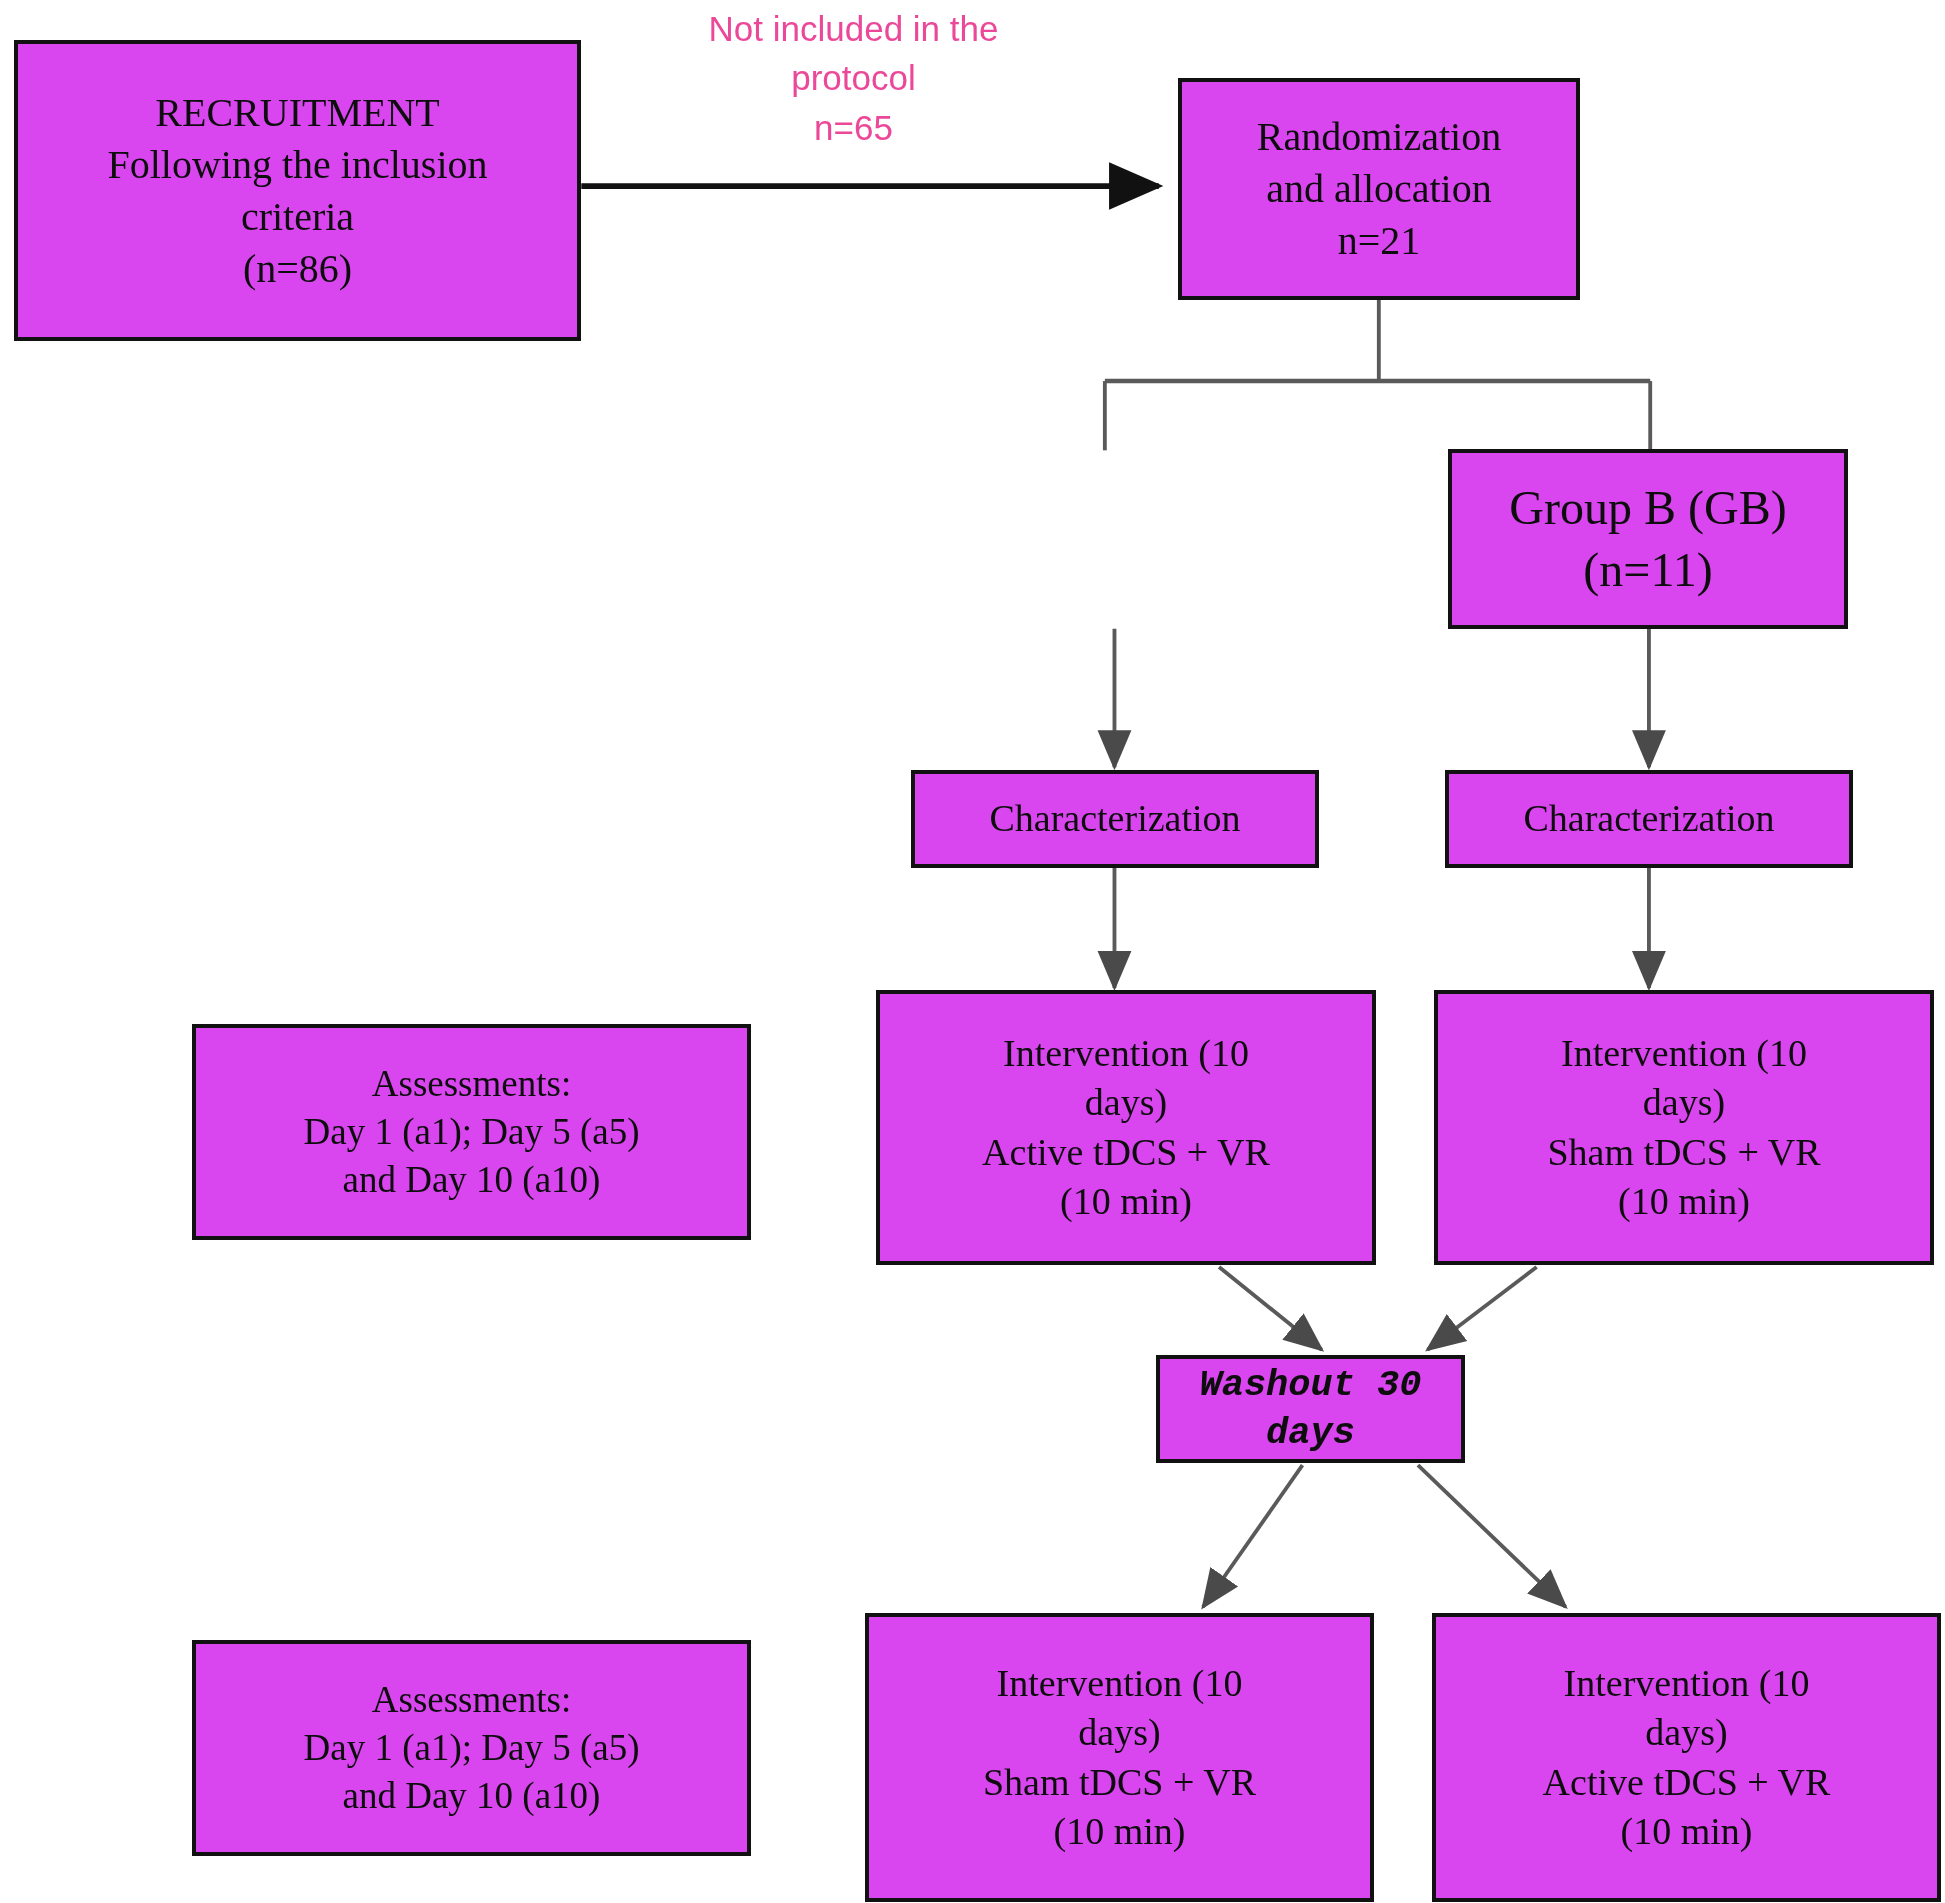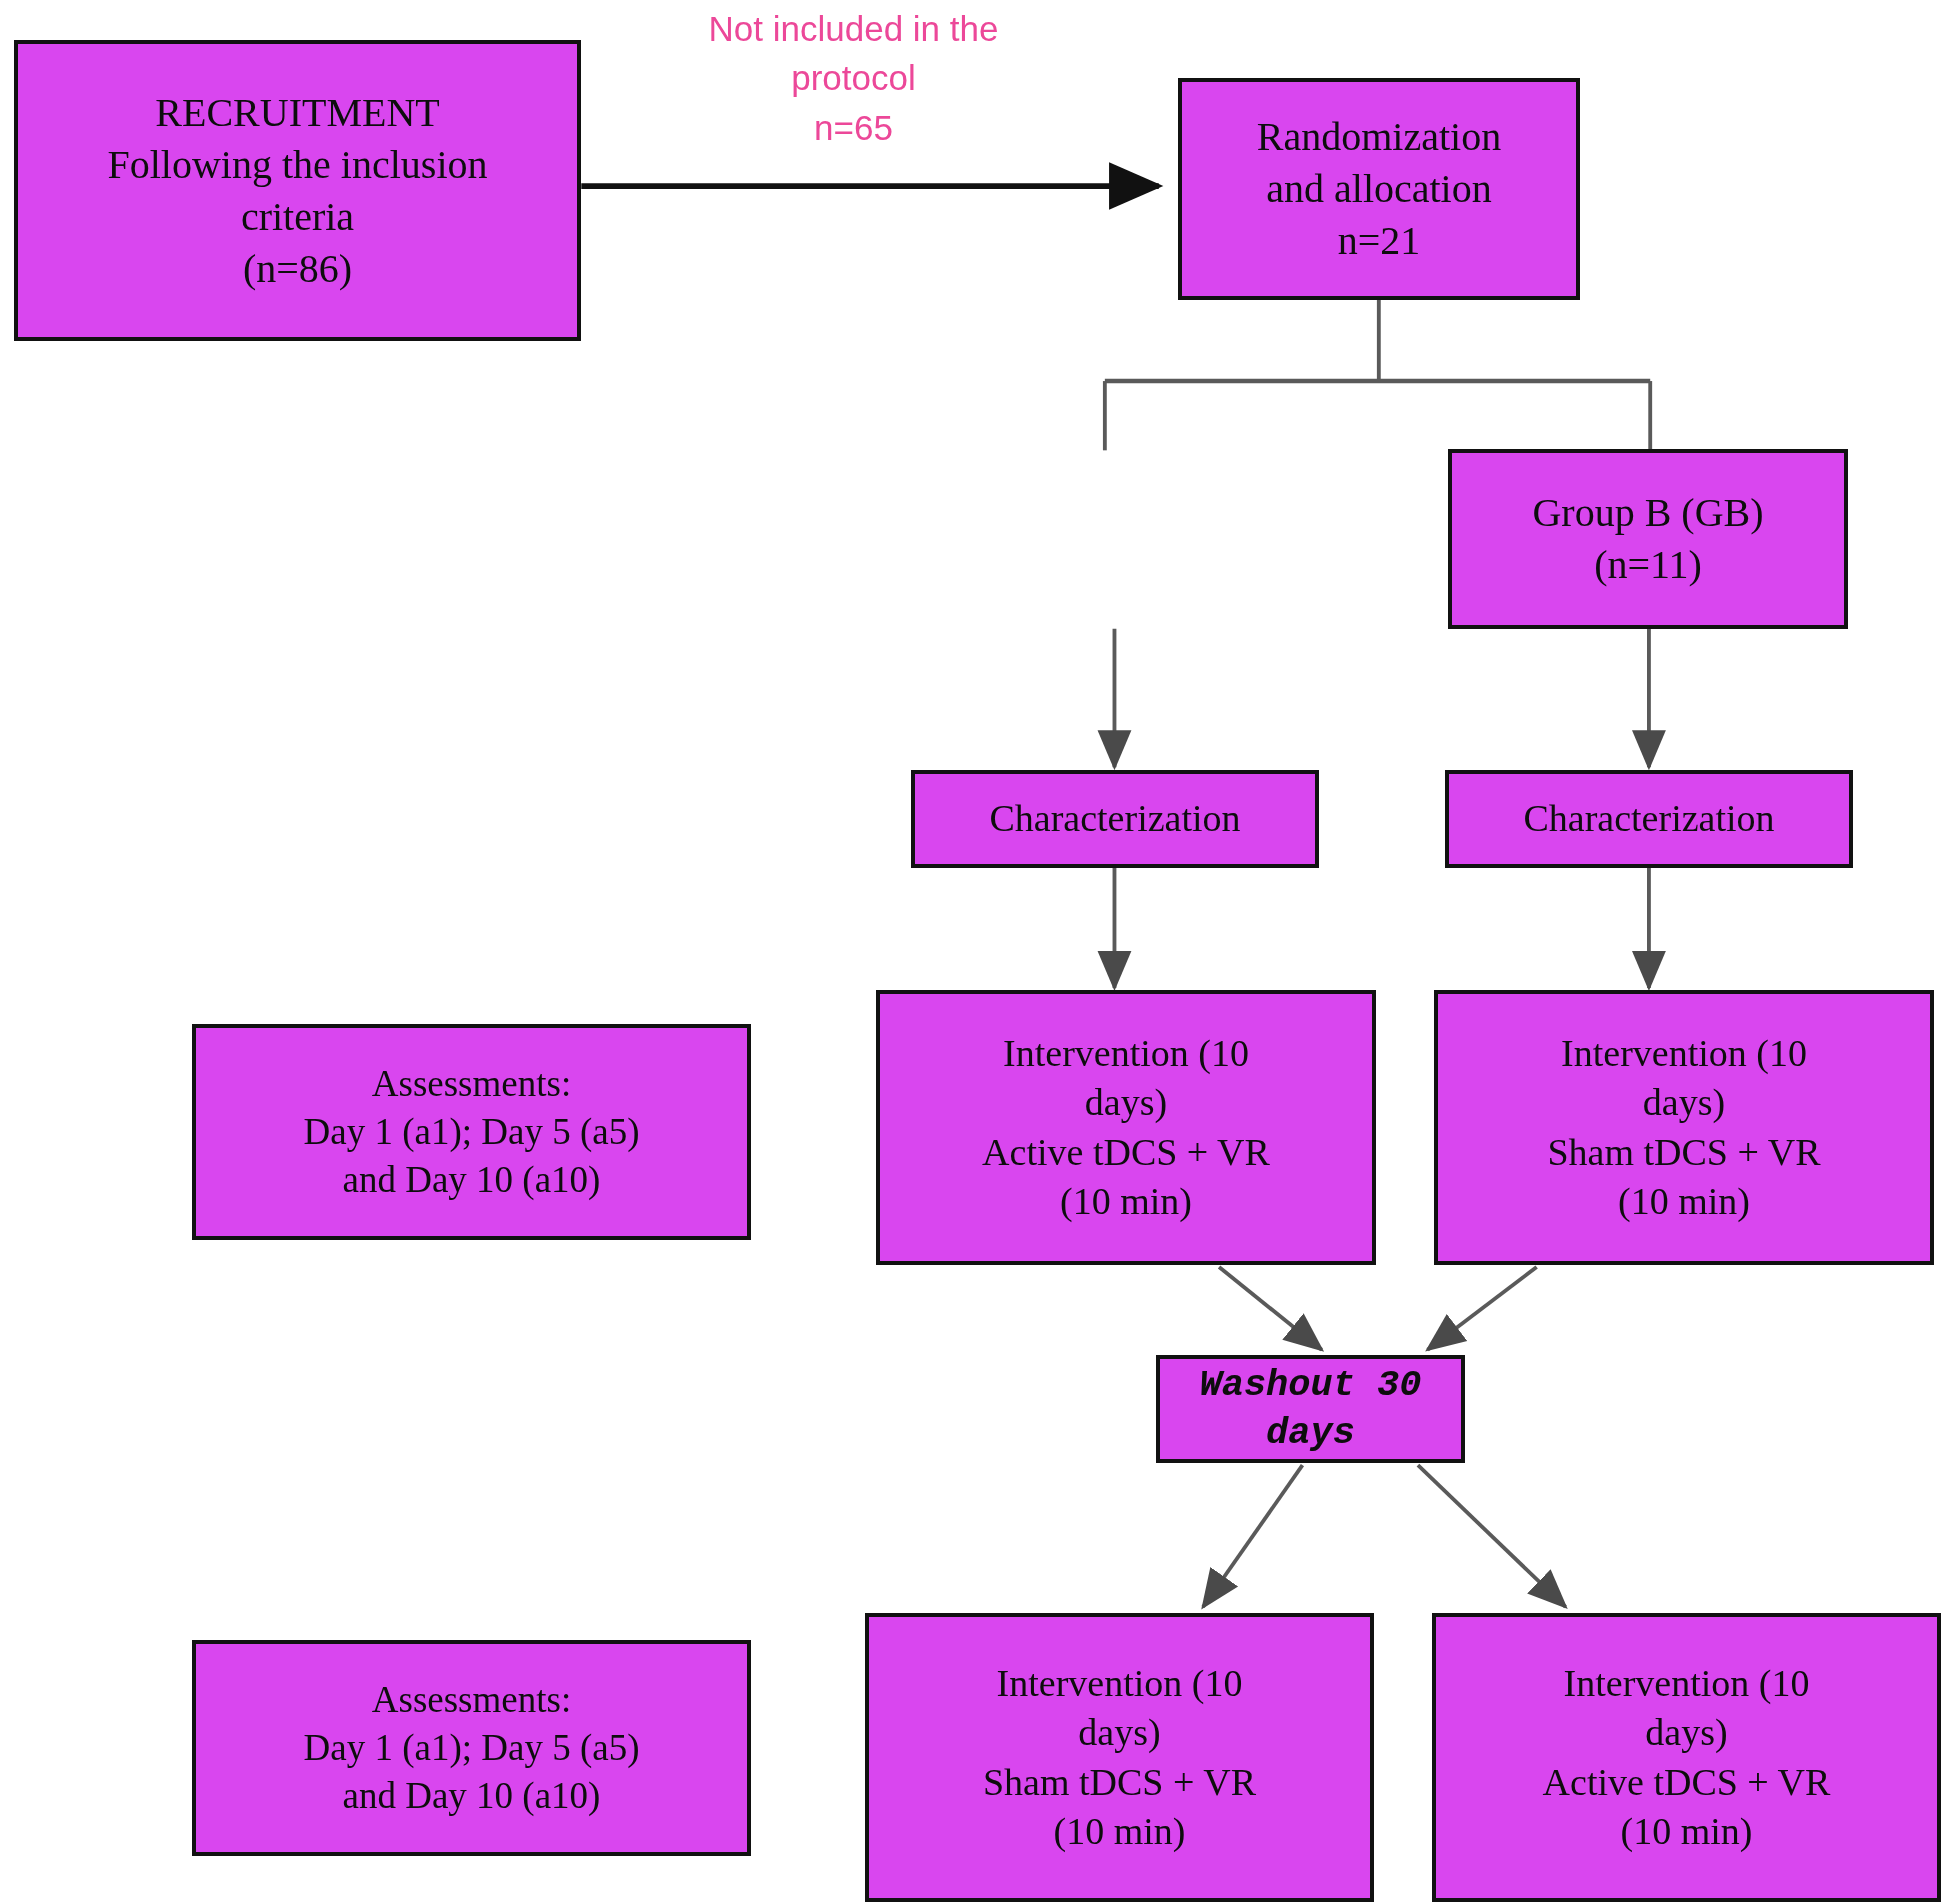--- a/index.html
+++ b/index.html
@@ -28,21 +28,21 @@
     color: #0d0d0d;
     line-height: 1.30;
     z-index: 3;
   }
   .node .txt { padding: 0 6.4px; white-space: pre-line; }
 
   
   #recruitment      { left: 14px;   top: 40px;   width: 567px;  height: 301px; font-size: 40px; }
   #randomization    { left: 1178px; top: 78px;  width: 402px;  height: 222px; font-size: 40px; }
   #group-a          { left: 925px; top: 449px;  width: 378px;  height: 180px; font-size: 40px; }
-  #group-b          { left: 1448px; top: 449px;  width: 400px;  height: 180px; font-size: 40px; }
+  #group-b          { left: 1448px; top: 449px;  width: 400px;  height: 180px; font-size: 48px; }
   #charact-a        { left: 911px; top: 770px; width: 408px;  height: 98px; font-size: 38px; }
   #charact-b        { left: 1445px; top: 770px; width: 408px;  height: 98px; font-size: 38px; }
   #assessments-1    { left: 192px;  top: 1024px; width: 559px;  height: 216px; font-size: 37px; }
   #intervention-a1  { left: 876px; top: 990px; width: 500px;  height: 275px; font-size: 38px; }
   #intervention-b1  { left: 1434px; top: 990px; width: 500px;  height: 275px; font-size: 38px; }
   #washout          { left: 1156px; top: 1355px; width: 309px;  height: 108px; font-size: 37px; font-style: italic; font-weight: 600; font-family: Liberation Mono, monospace; }
   #assessments-2    { left: 192px;  top: 1640px; width: 559px;  height: 216px; font-size: 37px; }
   #intervention-a2  { left: 865px; top: 1613px; width: 509px;  height: 289px; font-size: 38px; }
   #intervention-b2  { left: 1432px; top: 1613px; width: 509px;  height: 289px; font-size: 38px; }
 

